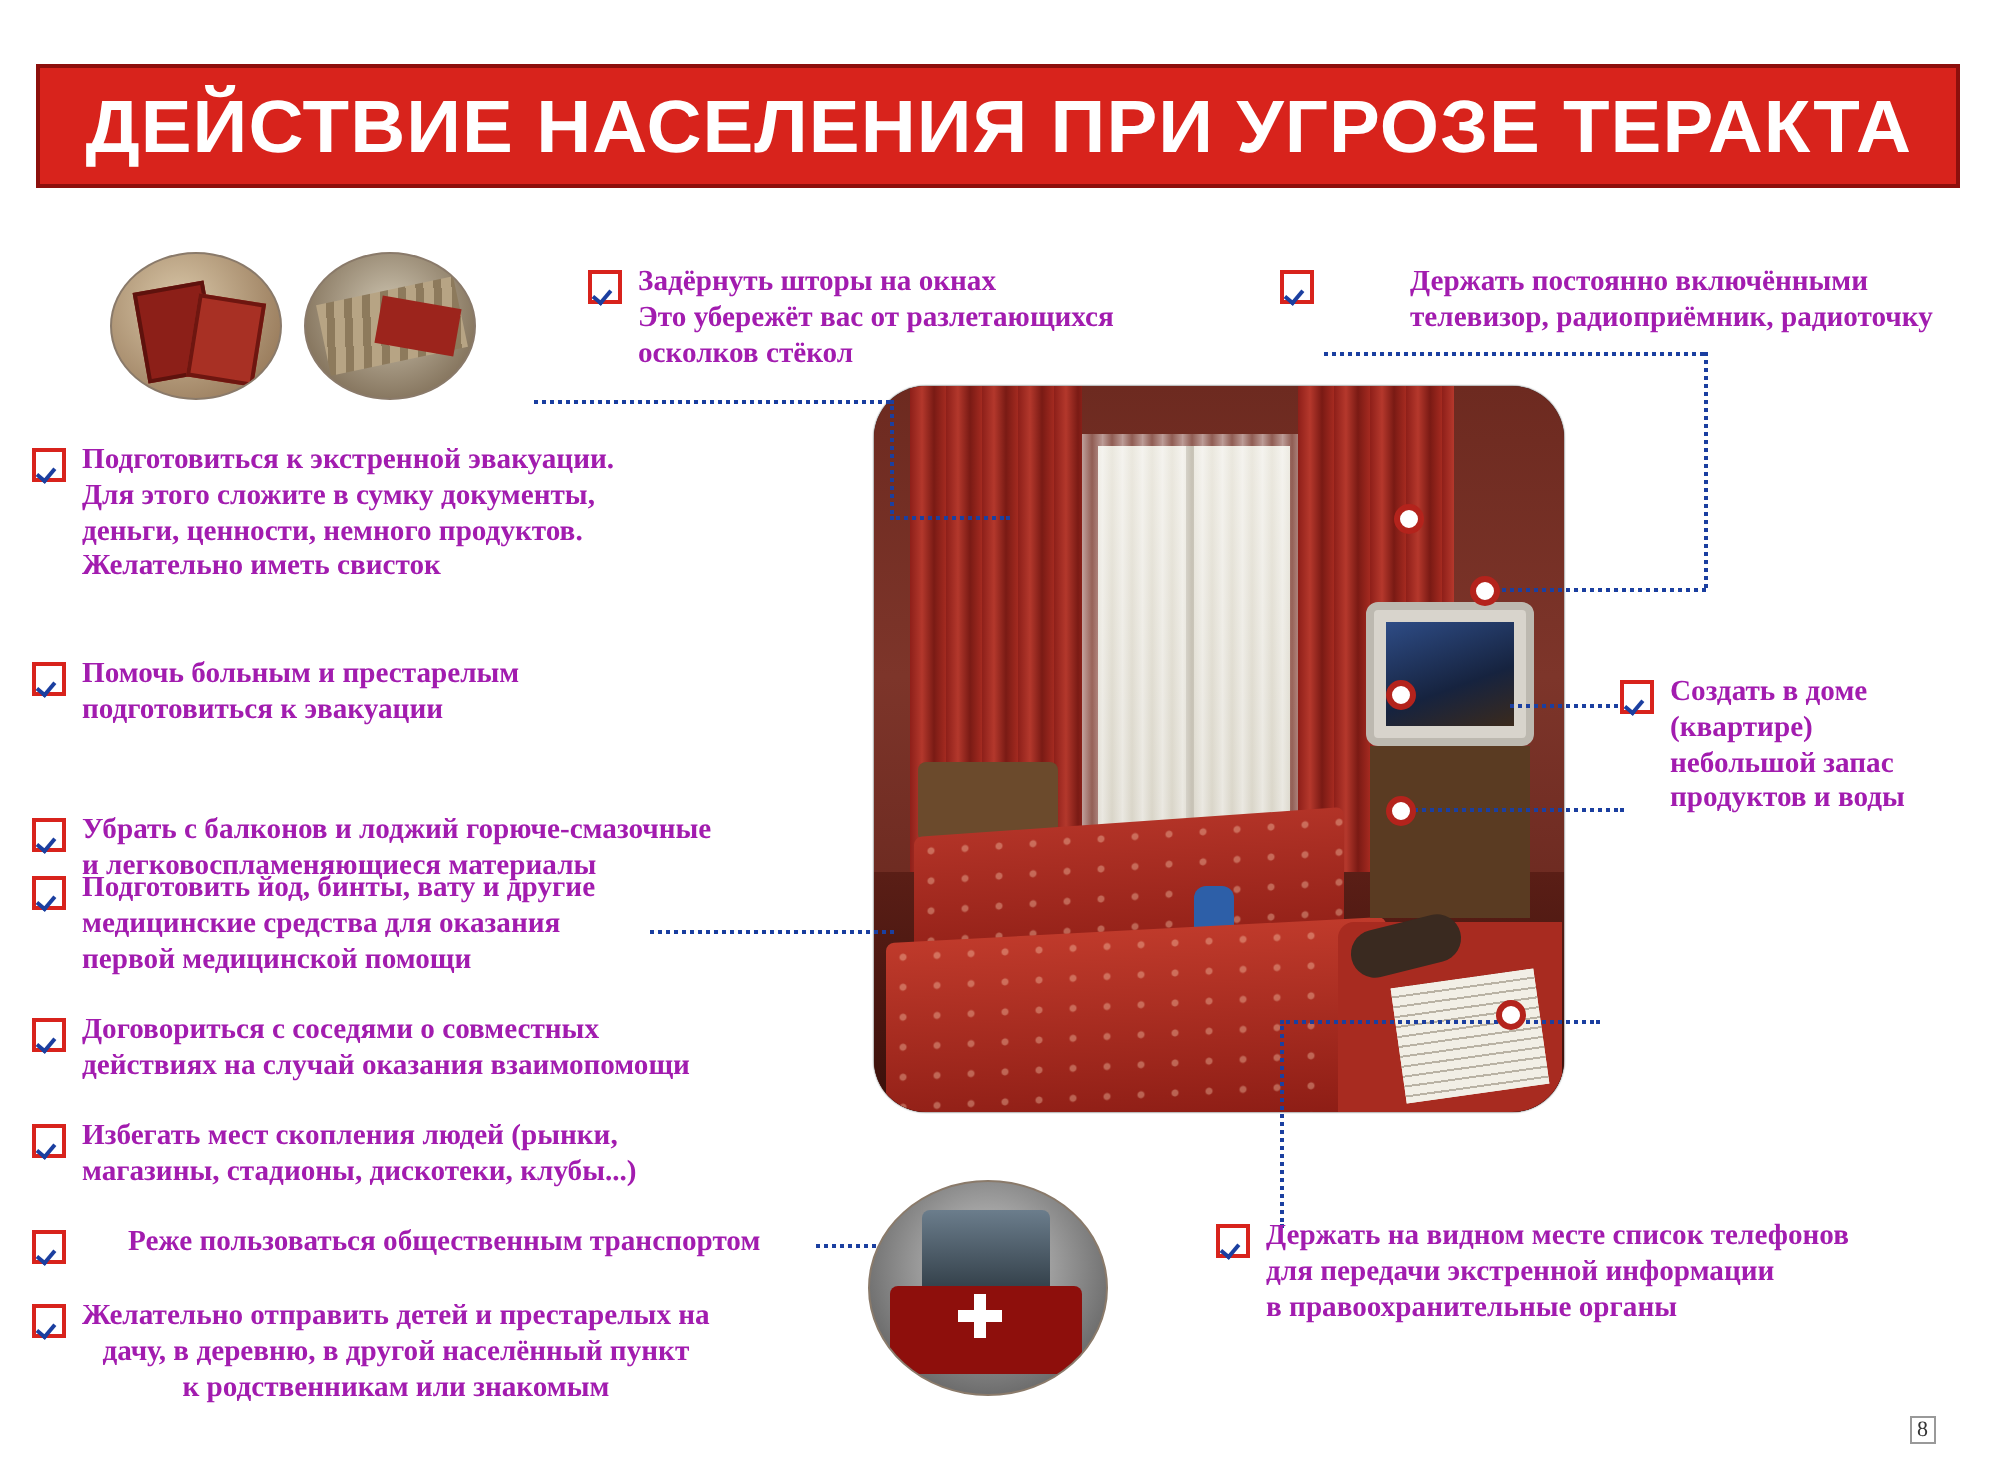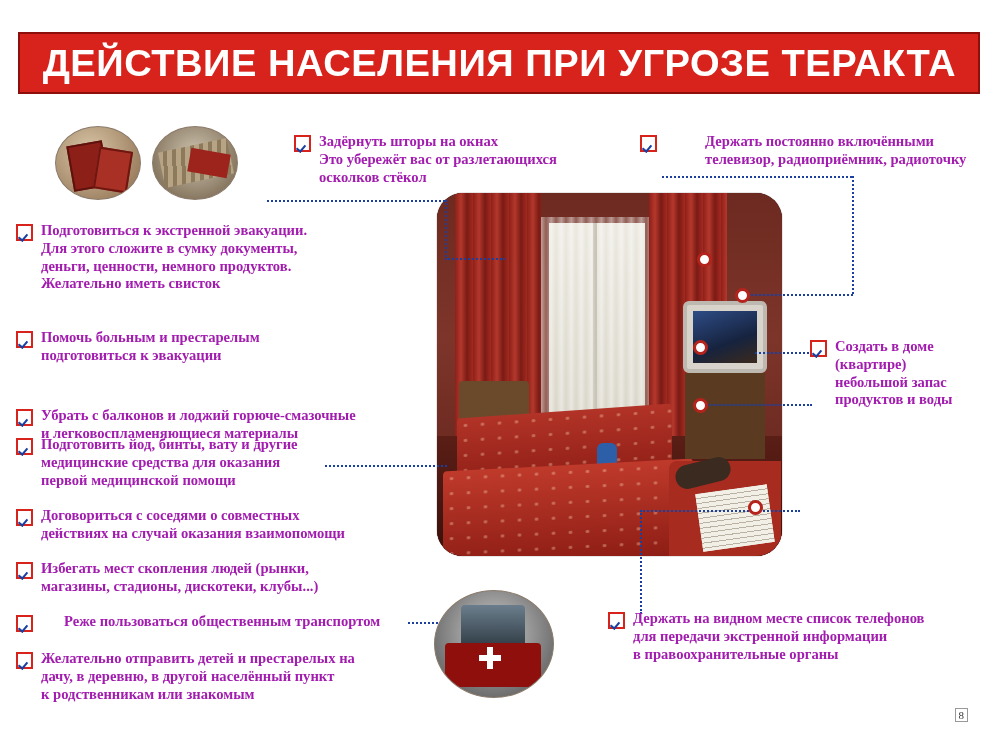--- a/index.html
+++ b/index.html
@@ -411,21 +411,21 @@
     <span class="chk"></span>
     <span class="item-text">Избегать мест скопления людей (рынки,
 магазины, стадионы, дискотеки, клубы...)</span>
   </div>
 
   <div class="item" style="left:16px; top:613px; width:420px;gap:31px;">
     <span class="chk"></span>
     <span class="item-text">Реже пользоваться общественным транспортом</span>
   </div>
 
-  <div class="item" style="left:16px; top:650px; width:420px;">
+  <div class="item" style="left:16px; top:650px; width:420px;text-align:center;">
     <span class="chk"></span>
     <span class="item-text">Желательно отправить детей и престарелых на
 дачу, в деревню, в другой населённый пункт
 к родственникам или знакомым</span>
   </div>
 
   <div class="item" style="left:810px; top:338px; width:180px;">
     <span class="chk"></span>
     <span class="item-text">Создать в доме
 (квартире)

